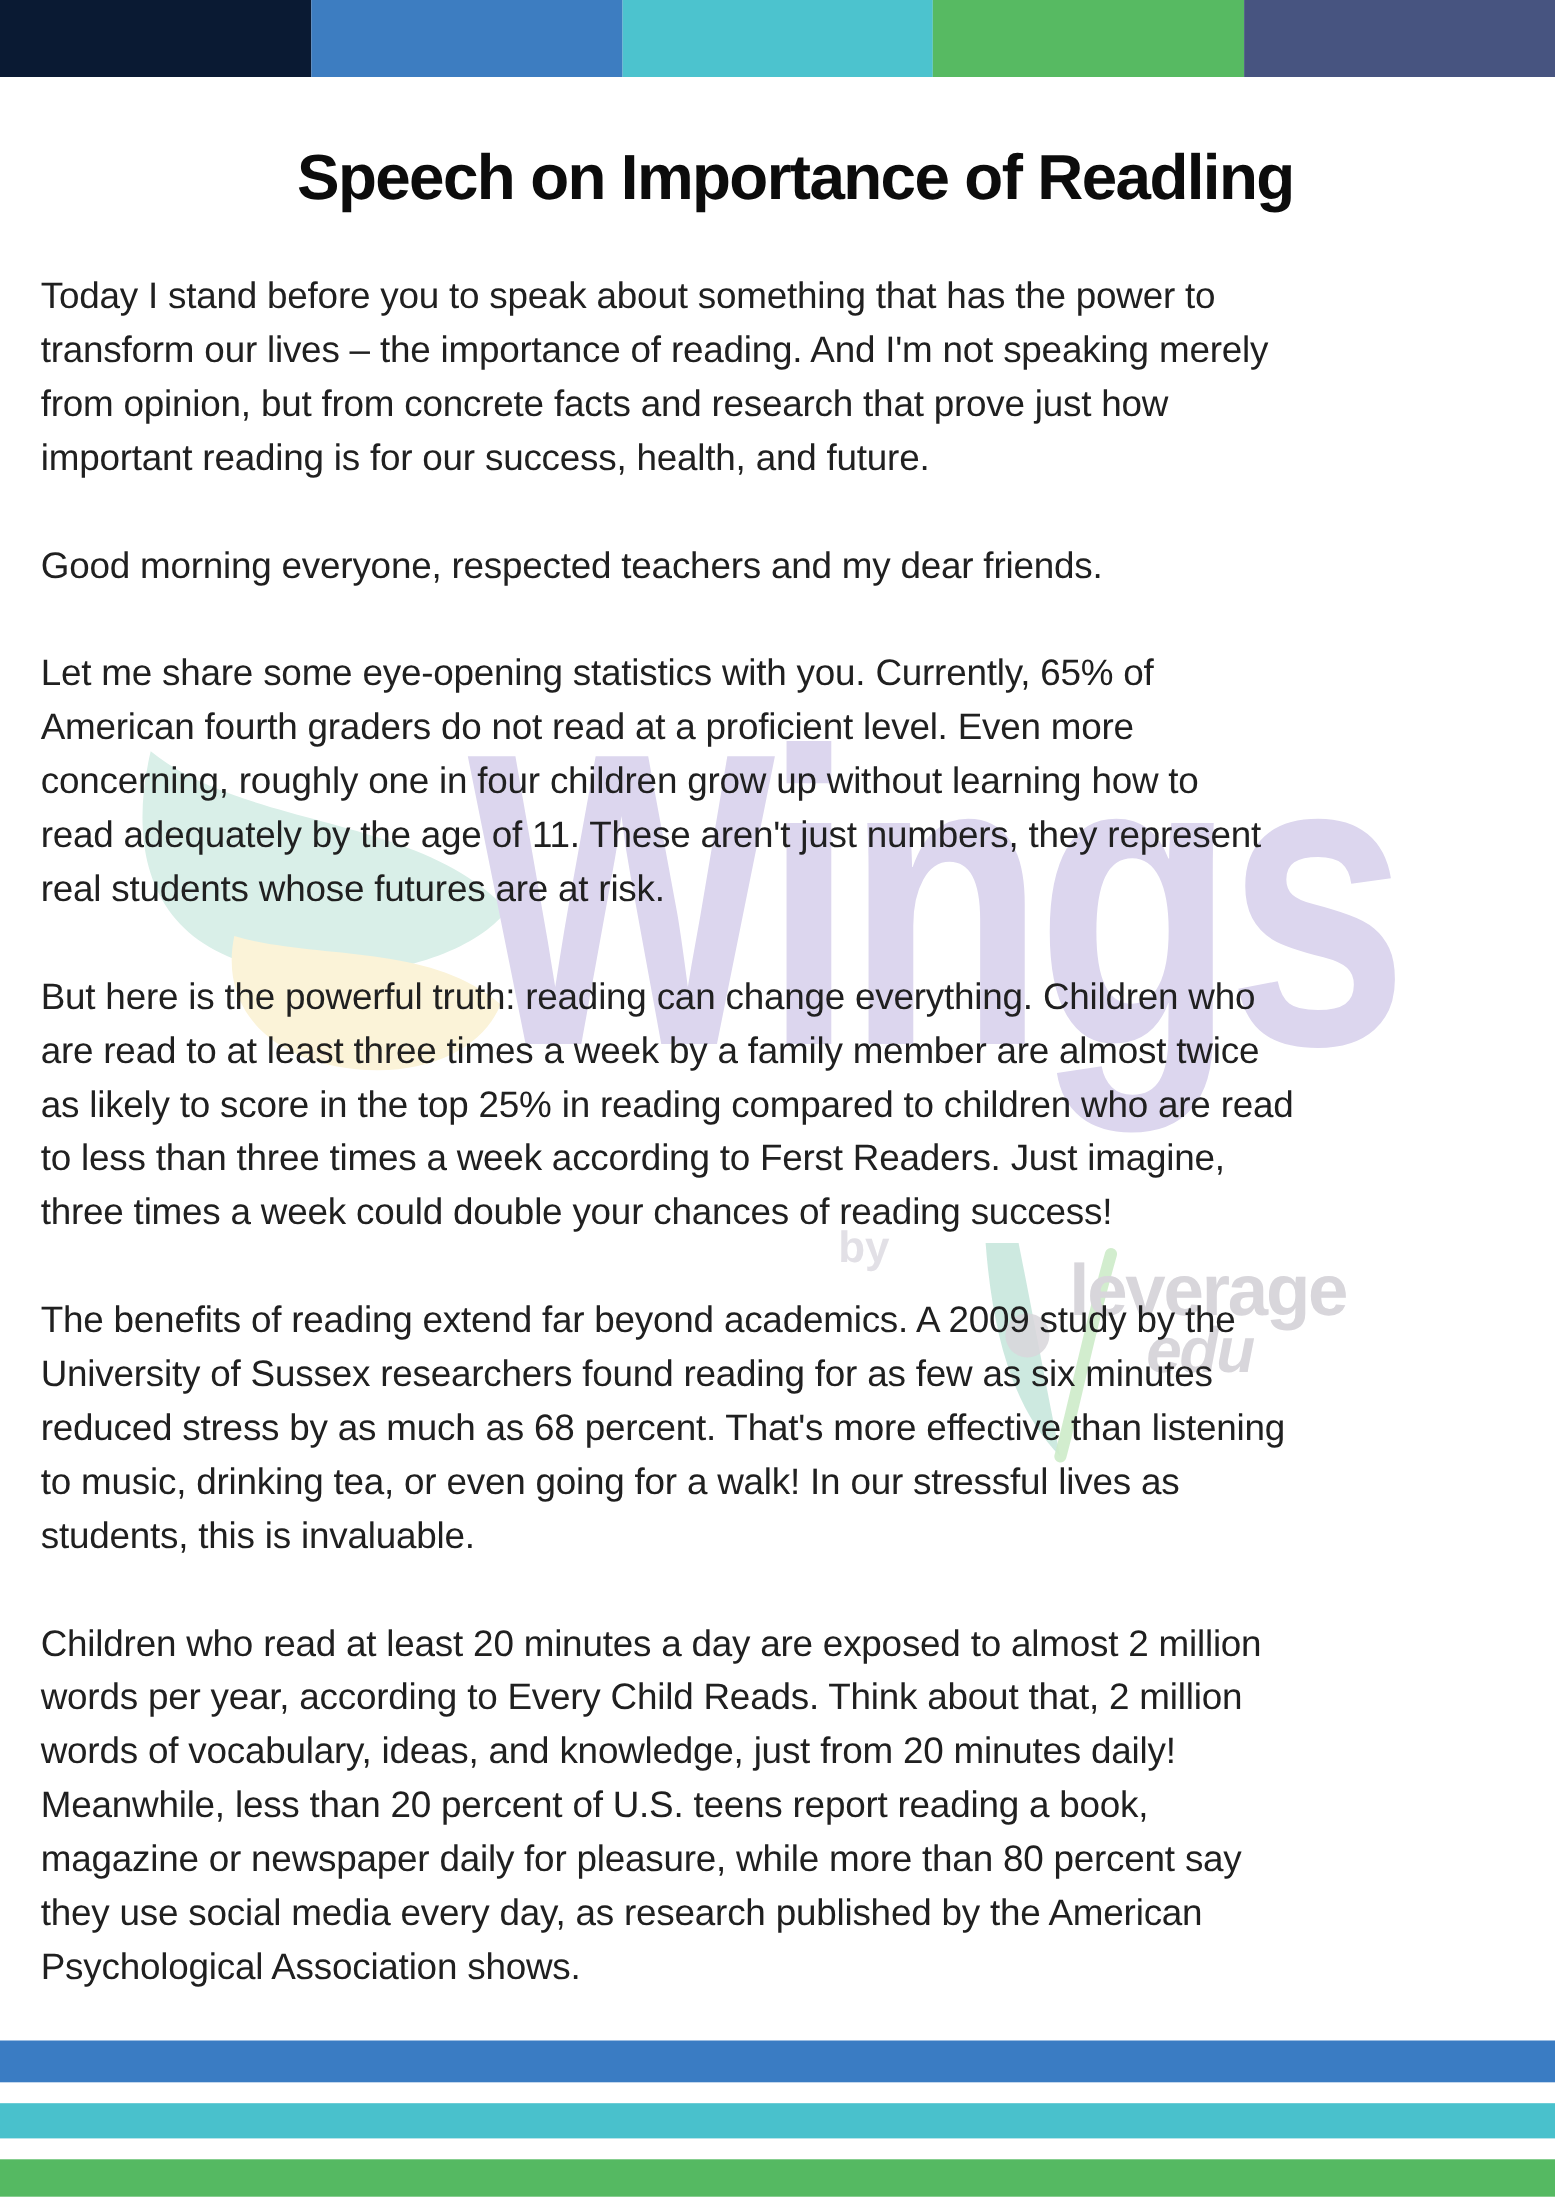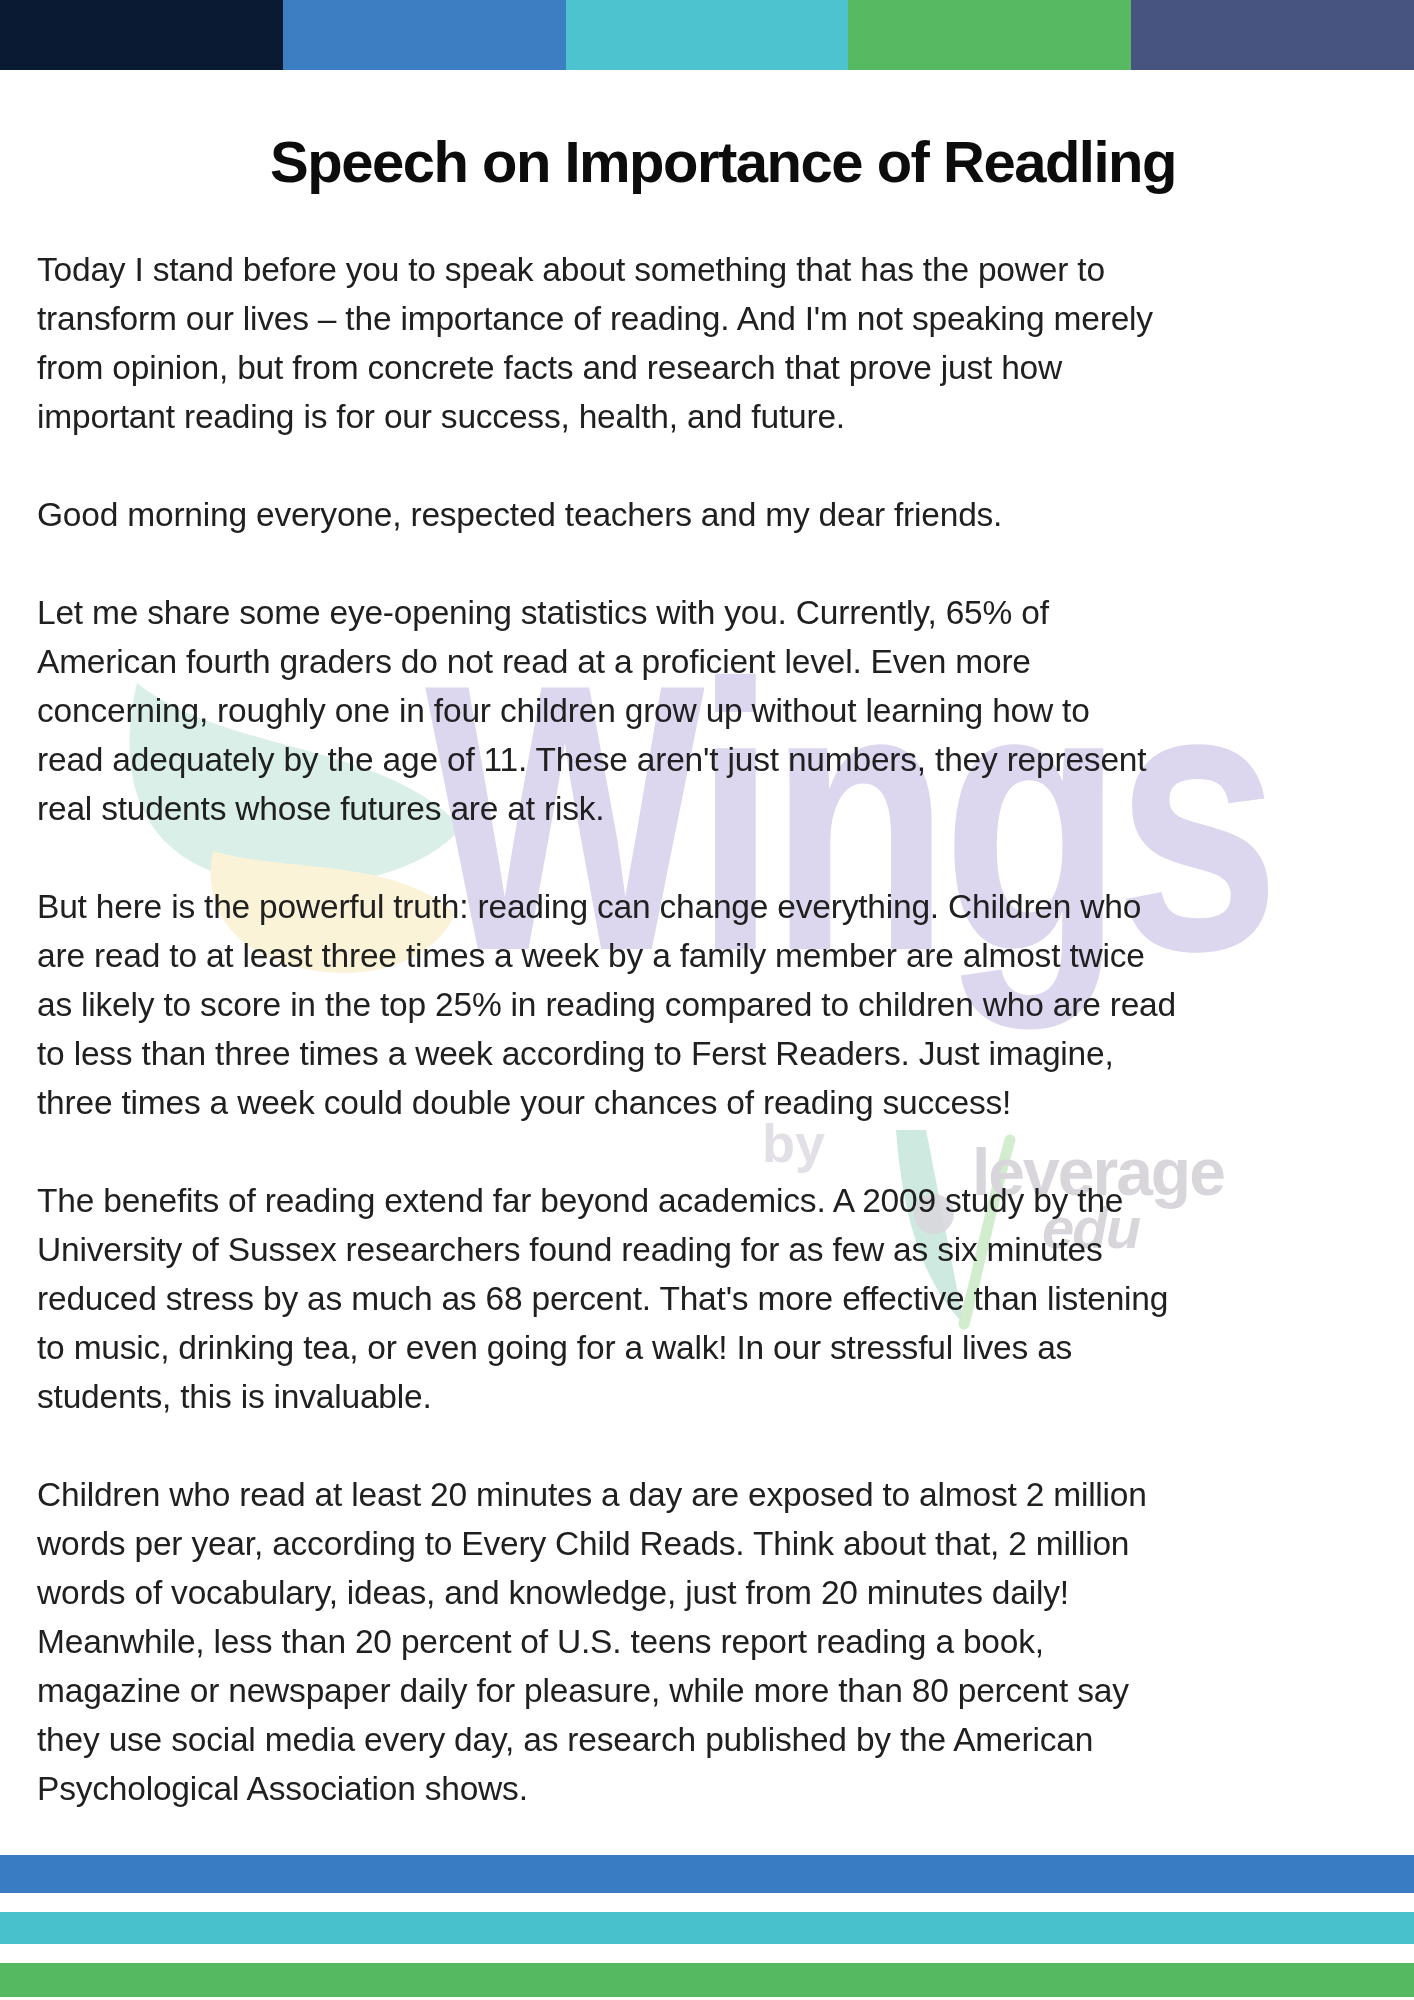--- a/index.html
+++ b/index.html
@@ -36,21 +36,21 @@
   .wm-leaves { position: absolute; left: 95px; top: 645px; }
   .wm-brand {
     position: absolute; left: 425px; top: 628px;
     font-size: 380px; font-weight: bold; line-height: 1;
     letter-spacing: -10px;
     transform: scaleX(0.78);
     transform-origin: left top;
   }
   .wm-by {
     position: absolute; left: 762px; top: 1112px;
-    font-size: 54px; font-weight: bold;
+    font-size: 40px; font-weight: bold;
   }
   .wm-pen { position: absolute; left: 868px; top: 1122px; }
   .wm-org1 {
     position: absolute; left: 972px; top: 1134px;
     font-size: 66px; font-weight: bold; letter-spacing: -2px;
   }
   .wm-org2 {
     position: absolute; left: 1042px; top: 1194px;
     font-size: 58px; font-weight: bold; letter-spacing: -2px; font-style: italic;
   }

